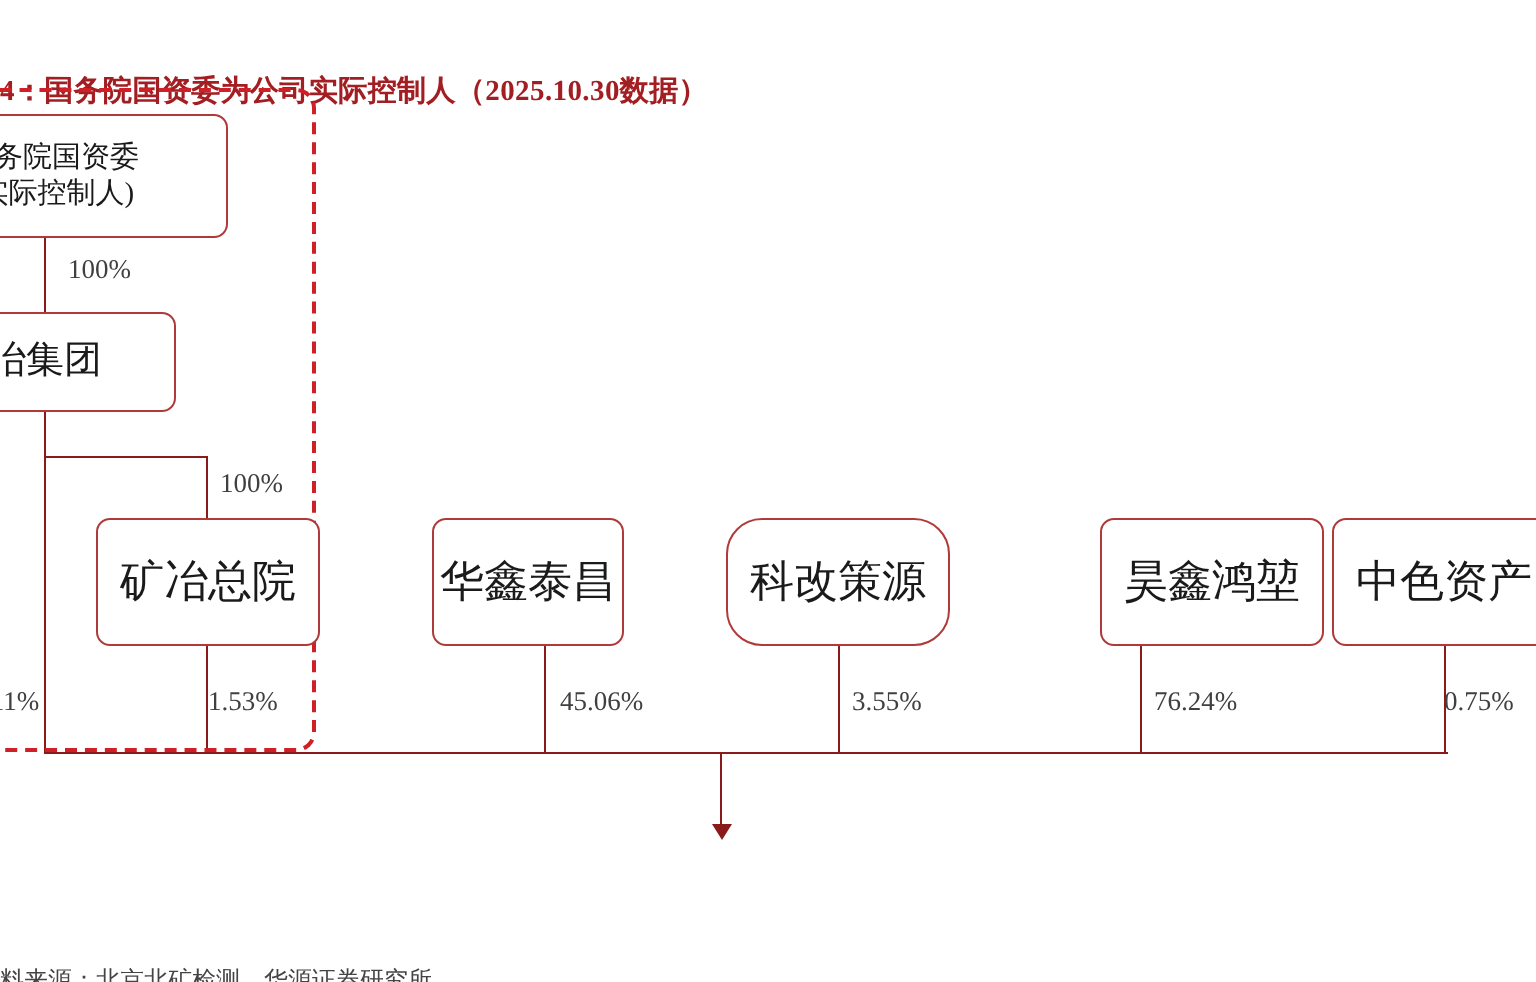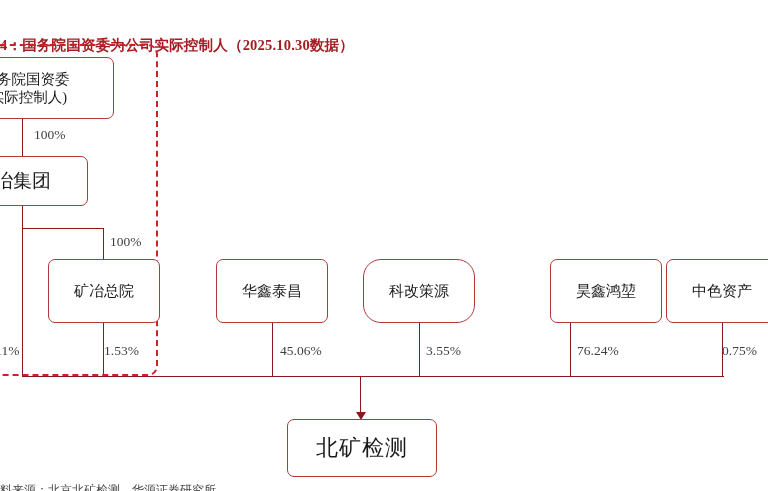--- a/index.html
+++ b/index.html
@@ -56,21 +56,21 @@
     text-align: center;
     color: #1a1a1a;
     z-index: 5;
   }
   .node .lbl {
     display: block;
     line-height: 1.25;
     white-space: pre-line;
   }
   .node-big .lbl { font-size: 19px; }
-  .node-mid .lbl { font-size: 15px; }
+  .node-mid .lbl { font-size: 22px; }
   .node-small .lbl { font-size: 14.5px; }
   .node-bottom .lbl { font-size: 22px; letter-spacing: 1px; }
 
   
   .ln {
     position: absolute;
     background: #8a1a1a;
     z-index: 1;
   }
   .ln.h { height: 1.4px; }
@@ -143,39 +143,36 @@
   </div>
 
   <div class="node node-big" style="left:-62px; top:156px; width:150px; height:50px;">
     <span class="lbl">矿冶集团</span>
   </div>
 
   <div class="node node-mid" style="left:48px; top:259px; width:112px; height:64px;">
     <span class="lbl">矿冶总院</span>
   </div>
 
-  <div class="node node-mid" style="left:216px; top:259px; width:112px; height:64px;">
+  <div class="node node-mid" style="left:216px; top:259px; width:96px; height:64px;">
     <span class="lbl">华鑫泰昌</span>
   </div>
 
   <div class="node node-mid" style="left:363px; top:259px; width:112px; height:64px;border-radius:18px;">
     <span class="lbl">科改策源</span>
   </div>
 
   <div class="node node-mid" style="left:514px; top:259px; width:112px; height:64px;margin-left:36px;">
     <span class="lbl">昊鑫鸿堃</span>
   </div>
 
   <div class="node node-mid" style="left:666px; top:259px; width:112px; height:64px;">
     <span class="lbl">中色资产</span>
   </div>
 
-  <div class="node node-bottom" style="left:287px; top:419px; width:150px; height:58px;">
-    <span class="lbl">北矿检测</span>
-  </div>
 
   <div class="pct" style="left:34px; top:127px;">100%</div>
   <div class="pct" style="left:110px; top:234px;">100%</div>
   <div class="pct" style="left:-8px; top:343px;">.11%</div>
   <div class="pct" style="left:104px; top:343px;">1.53%</div>
   <div class="pct" style="left:280px; top:343px;">45.06%</div>
   <div class="pct" style="left:426px; top:343px;">3.55%</div>
   <div class="pct" style="left:577px; top:343px;">76.24%</div>
   <div class="pct" style="left:722px; top:343px;">0.75%</div>
 

